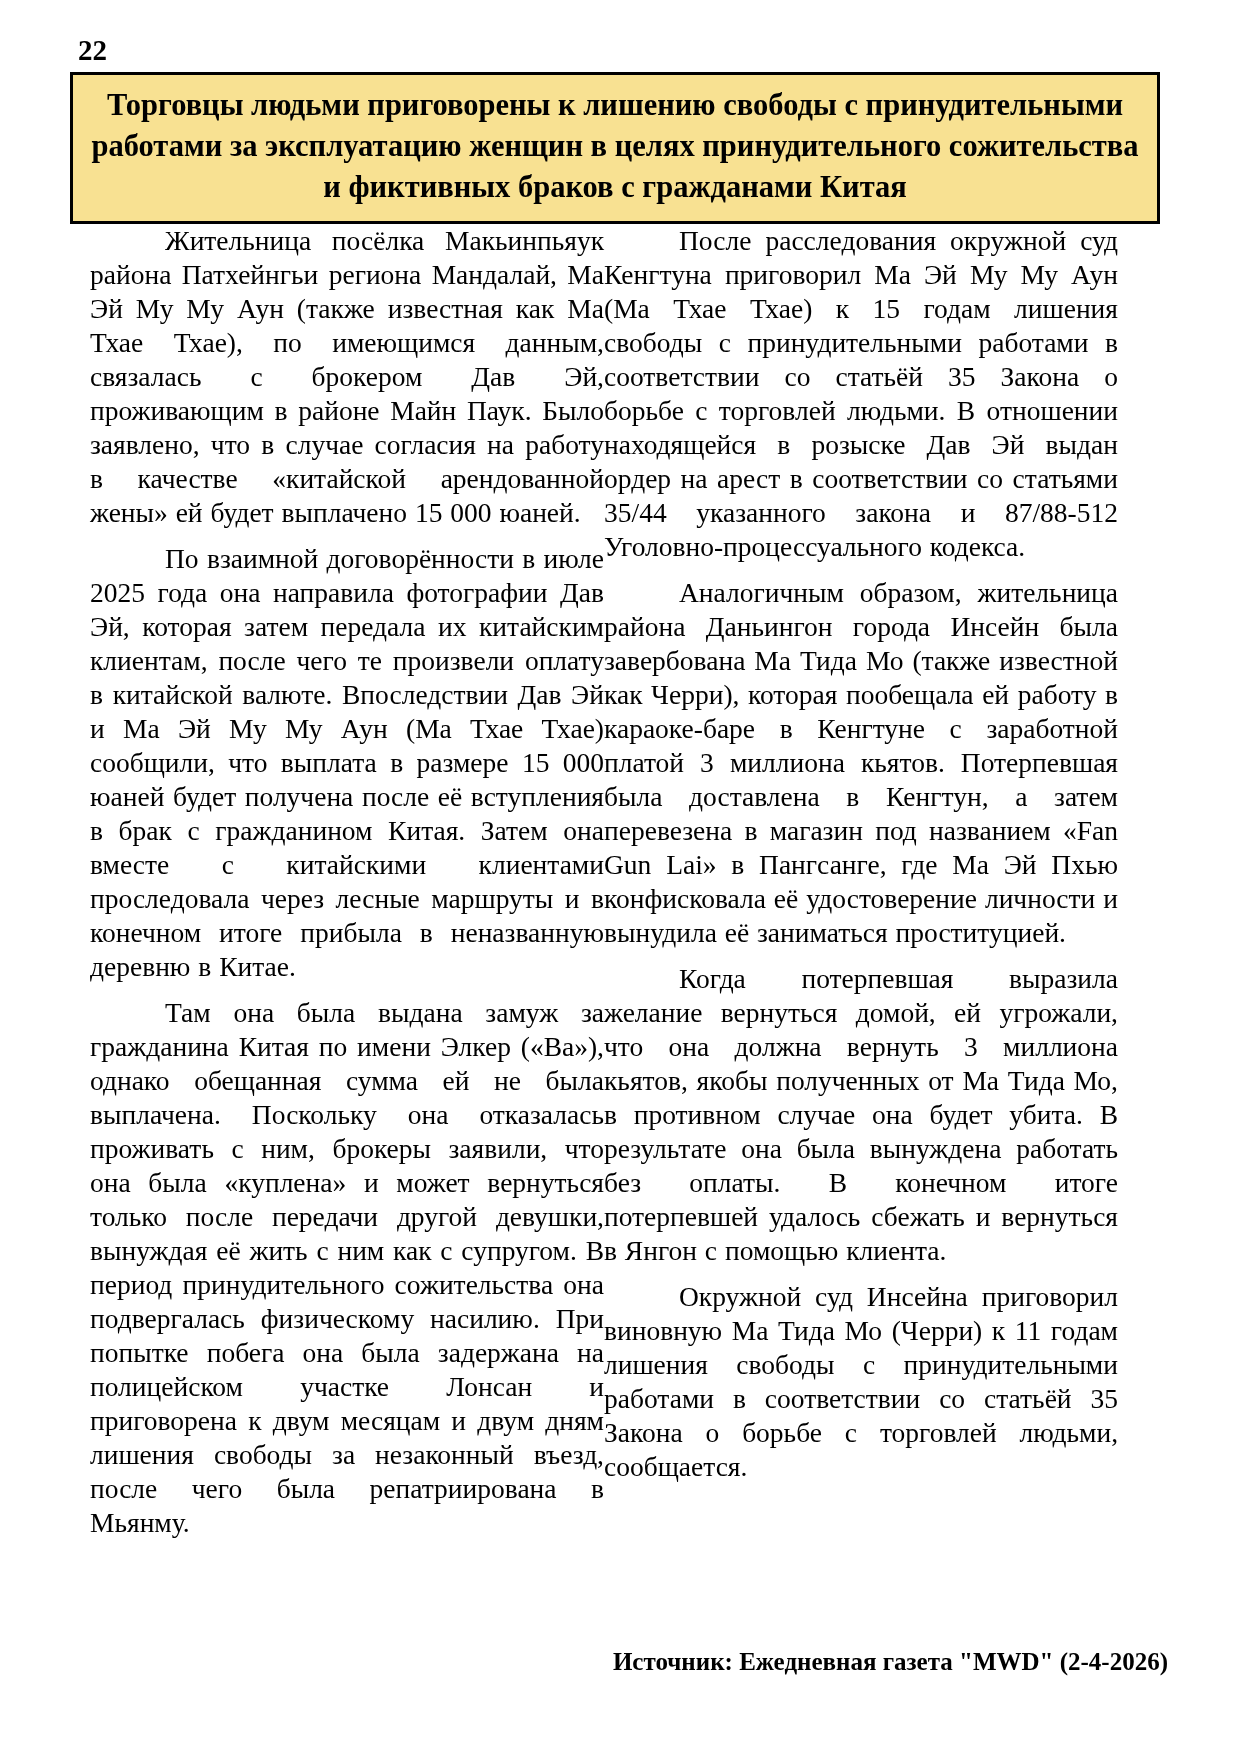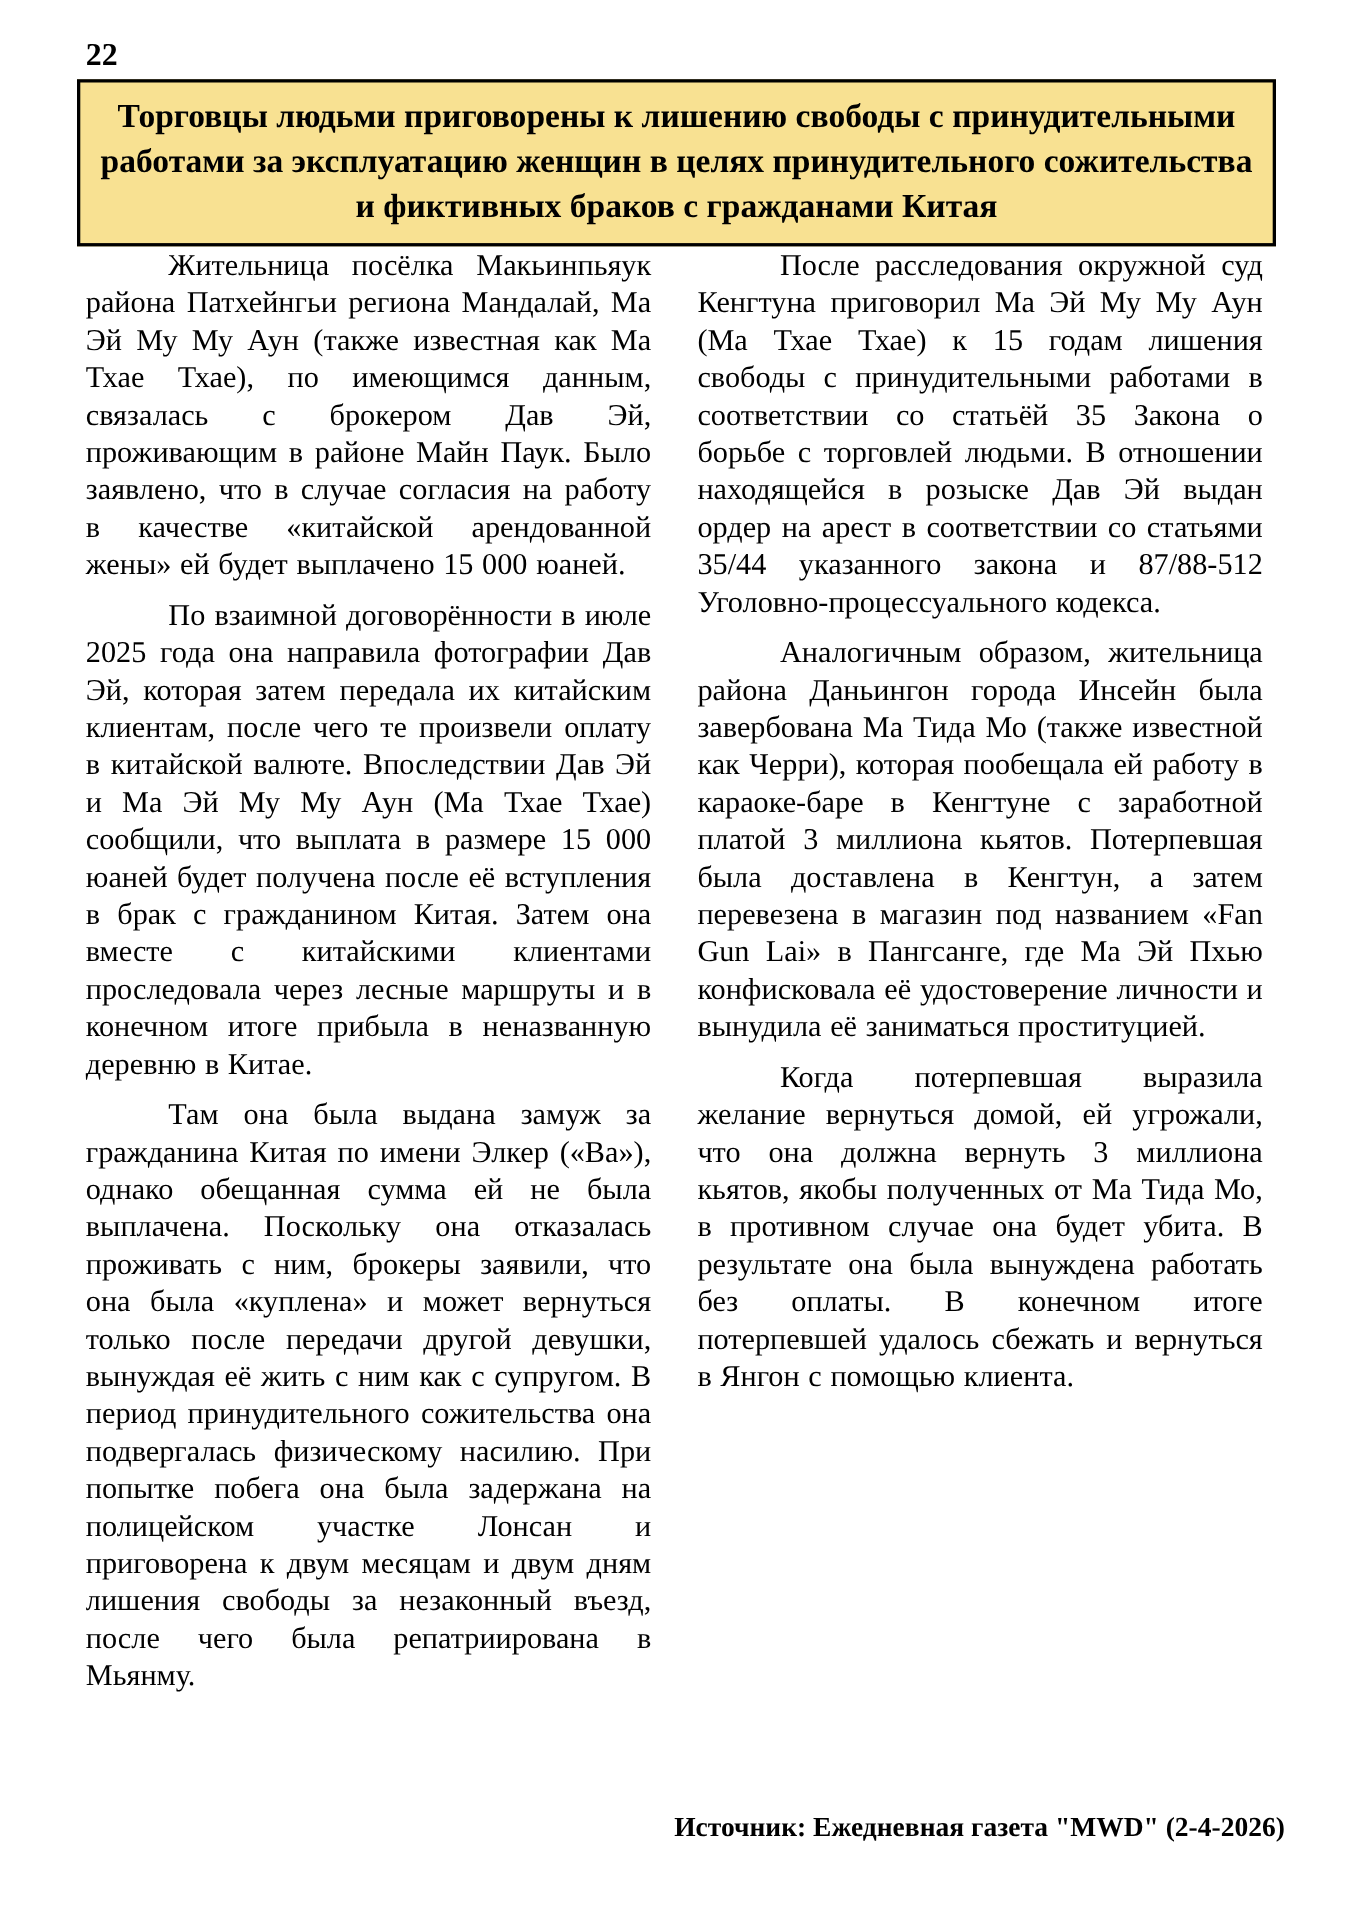--- a/index.html
+++ b/index.html
@@ -35,25 +35,24 @@
   }
   .headline {
     font-size: 30.5px;
     line-height: 41px;
     font-weight: bold;
     text-align: center;
     white-space: pre-line;
   }
   .content {
     position: absolute;
-    left: 78px;
+    left: 90px;
     top: 224px;
     width: 1070px;
     display: flex;
-    gap: 42px;
   }
   .col {
     width: 514px;
   }
   .col p {
     margin: 0 0 12px 0;
     font-size: 27.5px;
     line-height: 34px;
     text-align: justify;
     text-indent: 75px;
@@ -82,16 +81,17 @@
 <div class="content">
   <div class="col">
     <p>Жительница посёлка Макьинпьяук района Патхейнгьи региона Мандалай, Ма Эй Му Му Аун (также известная как Ма Тхае Тхае), по имеющимся данным, связалась с брокером Дав Эй, проживающим в районе Майн Паук. Было заявлено, что в случае согласия на работу в качестве «китайской арендованной жены» ей будет выплачено 15 000 юаней.</p>
     <p>По взаимной договорённости в июле 2025 года она направила фотографии Дав Эй, которая затем передала их китайским клиентам, после чего те произвели оплату в китайской валюте. Впоследствии Дав Эй и Ма Эй Му Му Аун (Ма Тхае Тхае) сообщили, что выплата в размере 15 000 юаней будет получена после её вступления в брак с гражданином Китая. Затем она вместе с китайскими клиентами проследовала через лесные маршруты и в конечном итоге прибыла в неназванную деревню в Китае.</p>
     <p>Там она была выдана замуж за гражданина Китая по имени Элкер («Ва»), однако обещанная сумма ей не была выплачена. Поскольку она отказалась проживать с ним, брокеры заявили, что она была «куплена» и может вернуться только после передачи другой девушки, вынуждая её жить с ним как с супругом. В период принудительного сожительства она подвергалась физическому насилию. При попытке побега она была задержана на полицейском участке Лонсан и приговорена к двум месяцам и двум дням лишения свободы за незаконный въезд, после чего была репатриирована в Мьянму.</p>
   </div>
   <div class="col">
     <p>После расследования окружной суд Кенгтуна приговорил Ма Эй Му Му Аун (Ма Тхае Тхае) к 15 годам лишения свободы с принудительными работами в соответствии со статьёй 35 Закона о борьбе с торговлей людьми. В отношении находящейся в розыске Дав Эй выдан ордер на арест в соответствии со статьями 35/44 указанного закона и 87/88-512 Уголовно-процессуального кодекса.</p>
     <p>Аналогичным образом, жительница района Даньингон города Инсейн была завербована Ма Тида Мо (также известной как Черри), которая пообещала ей работу в караоке-баре в Кенгтуне с заработной платой 3 миллиона кьятов. Потерпевшая была доставлена в Кенгтун, а затем перевезена в магазин под названием «Fan Gun Lai» в Пангсанге, где Ма Эй Пхью конфисковала её удостоверение личности и вынудила её заниматься проституцией.</p>
     <p>Когда потерпевшая выразила желание вернуться домой, ей угрожали, что она должна вернуть 3 миллиона кьятов, якобы полученных от Ма Тида Мо, в противном случае она будет убита. В результате она была вынуждена работать без оплаты. В конечном итоге потерпевшей удалось сбежать и вернуться в Янгон с помощью клиента.</p>
+    <p>Окружной суд Инсейна приговорил виновную Ма Тида Мо (Черри) к 11 годам лишения свободы с принудительными работами в соответствии со статьёй 35 Закона о борьбе с торговлей людьми, сообщается.</p>
   </div>
 </div>
 
 <div class="source-line">Источник: Ежедневная газета "MWD" (2-4-2026)</div>
 
 </body></html>

